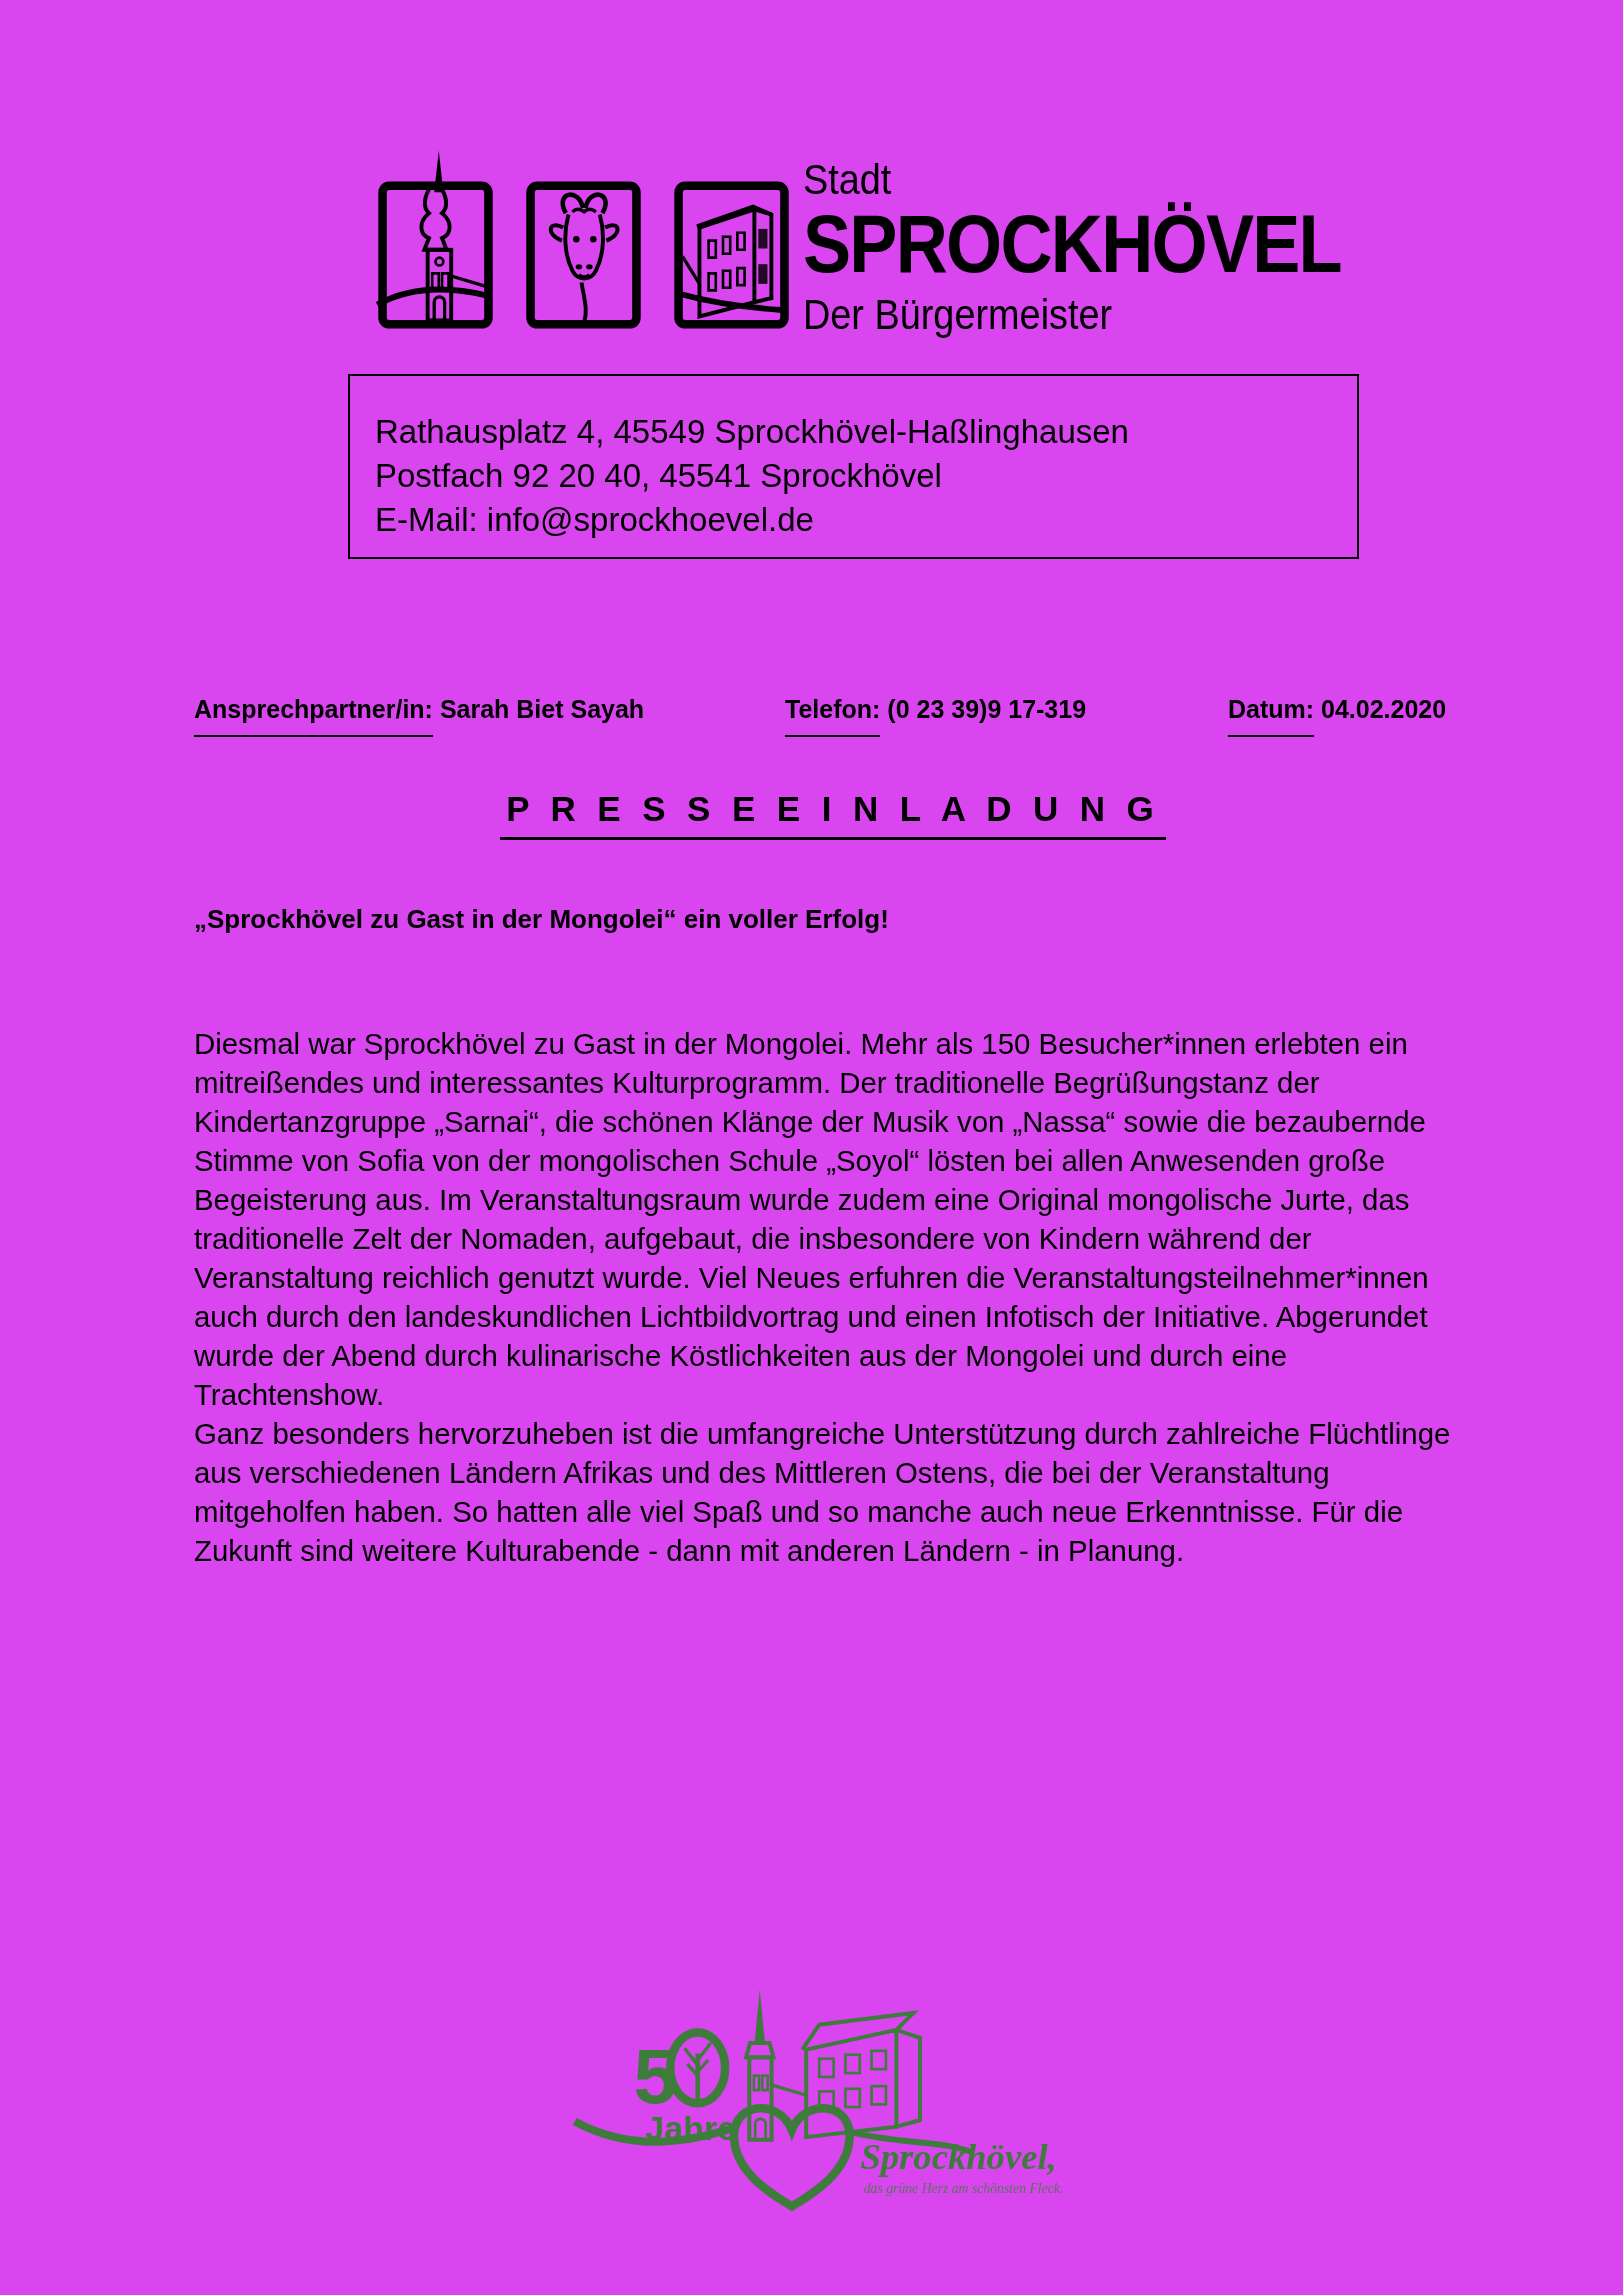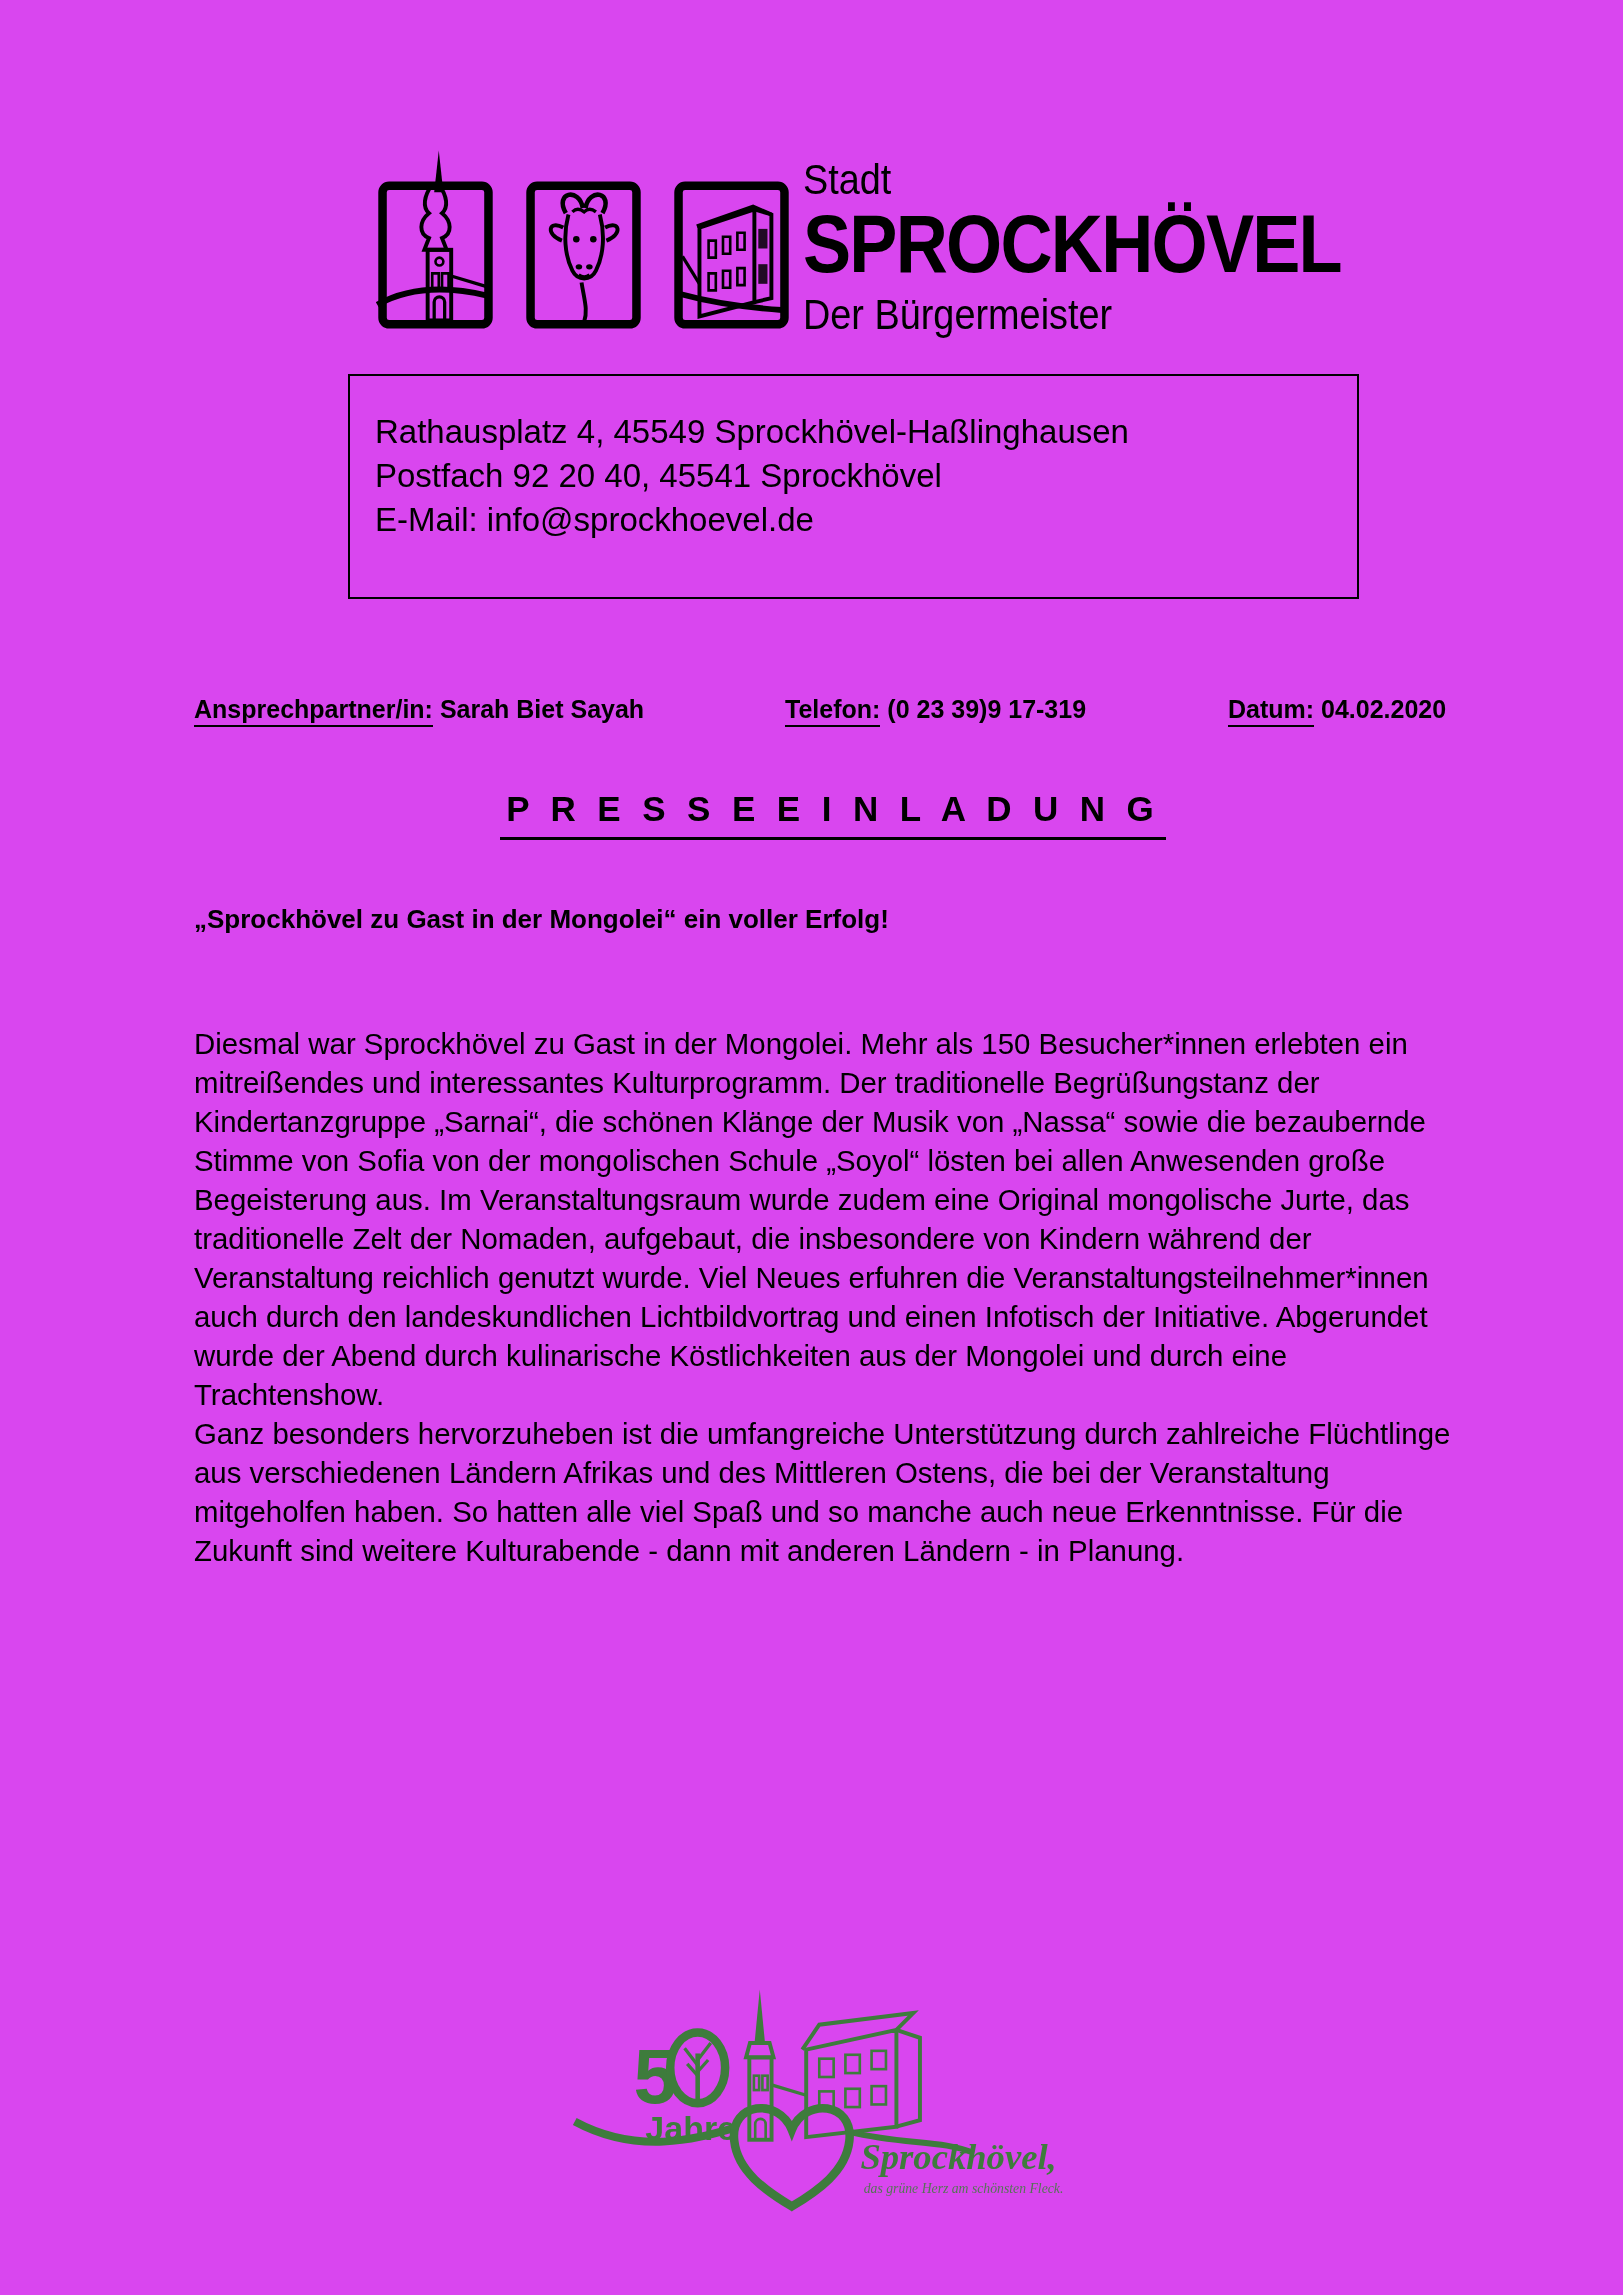--- a/index.html
+++ b/index.html
@@ -14,32 +14,32 @@
   }
   
   .header-icons{position:absolute;left:376px;top:145px;display:flex;gap:29px;}
   .header-icons svg{display:block;}
   .brand{position:absolute;left:803px;top:157px;transform:scaleX(0.88);transform-origin:top left;line-height:1;}
   .brand-top{font-size:43px;line-height:1.05;}
   .brand-name{font-size:82px;font-weight:bold;letter-spacing:-2px;line-height:1.02;}
   .brand-sub{font-size:43px;line-height:1.1;margin-top:5.2px;}
   
   .address-box{
-    position:absolute;left:348px;top:374px;width:1011px;height:225px;
+    position:absolute;left:348px;top:374px;width:1011px;height:185px;
     border:2.6px solid #000;box-sizing:border-box;
     padding:34px 13px 0 25px;
     font-size:33px;line-height:44px;
   }
   
   .contact-row{position:absolute;left:0;top:695px;width:1623px;height:39px;font-size:25px;font-weight:bold;}
   .contact-row .seg{position:absolute;white-space:nowrap;}
   .seg-contact{left:194px;}
   .seg-phone{left:785px;}
   .seg-date{left:1228px;}
-  .lbl{border-bottom:2.6px solid #000;padding-bottom:2px;}
+  .lbl{border-bottom:2.6px solid #000;padding-bottom:12px;}
   
   .title-wrap{position:absolute;left:194px;top:789px;width:1278px;text-align:center;}
   .doc-title{
     display:inline-block;font-weight:bold;font-size:35px;letter-spacing:5.9px;
     border-bottom:3.9px solid #000;padding:0 6.5px 7.9px 6.5px;white-space:nowrap;
   }
   
   .headline{position:absolute;left:194px;top:904px;font-size:26px;font-weight:bold;}
   .body-text{position:absolute;left:194px;top:985px;width:1288px;font-size:29.4px;line-height:39px;}
   .body-text p{margin:0;}

